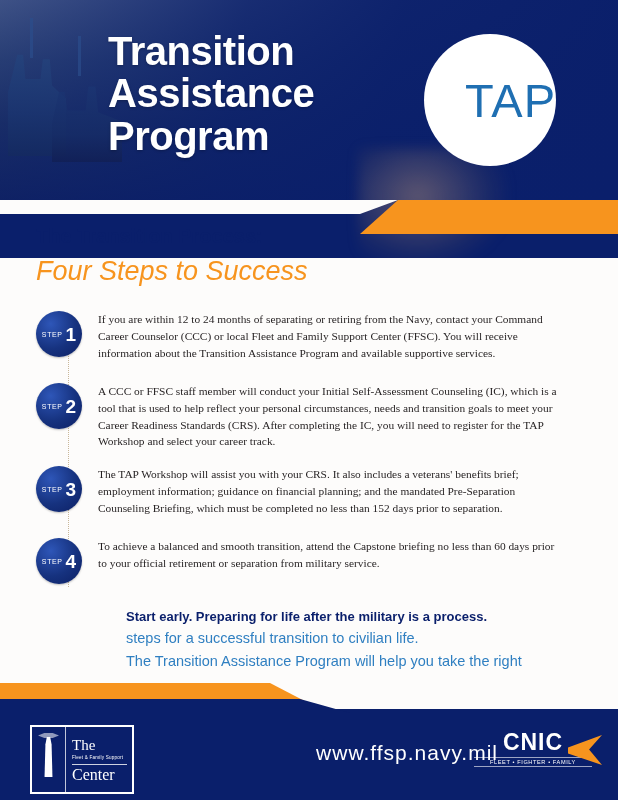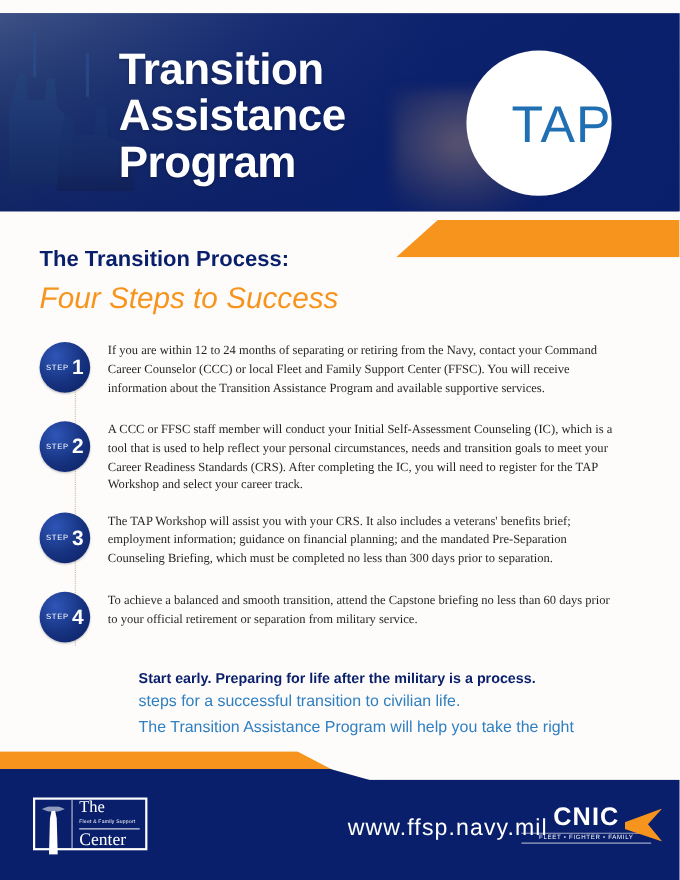--- a/index.html
+++ b/index.html
@@ -12,24 +12,23 @@
   .page {
     position: relative;
     width: 618px; height: 800px;
     background: #fdfcfb;
     overflow: hidden;
   }
 
   
   .header {
     position: absolute; top: 0; left: 0;
-    width: 618px; height: 180px;
+    width: 618px; height: 258px;
     background: #0a1f6b;
     overflow: hidden;
-    margin-top: 12px;
   }
   .header-photo {
     position: absolute; top: 0; left: 0;
     width: 618px; height: 200px;
     background:
       linear-gradient(100deg, rgba(10,31,107,0.55) 0%, rgba(10,31,107,0.88) 38%, rgba(10,31,107,0.97) 62%, rgba(10,31,107,1) 100%),
       linear-gradient(to bottom, #7d8fa6 0%, #4d6480 30%, #2c3f63 62%, #16255a 100%);
   }
   
   .ship-a {
@@ -197,21 +196,21 @@
     background: #0a1f6b;
   }
   .footer-curve {
     position: absolute; top: -16px; left: 0;
     width: 618px; height: 20px;
     background: #0a1f6b;
     clip-path: polygon(0 20px, 0 6px, 300px 6px, 350px 20px);
   }
   .ffsc-logo {
     position: absolute; left: 30px; top: 16px;
-    width: 104px; height: 48px;
+    width: 104px; height: 69px;
     border: 2px solid #ffffff;
     color: #ffffff;
     display: flex;
   }
   .ffsc-left {
     width: 34px;
     border-right: 1px solid rgba(255,255,255,.75);
     position: relative;
   }
   .lighthouse {
@@ -321,21 +320,21 @@
           <span class="num">2</span>
         </div>
         <div class="step-text">A CCC or FFSC staff member will conduct your Initial Self-Assessment Counseling (IC), which is a tool that is used to help reflect your personal circumstances, needs and transition goals to meet your Career Readiness Standards (CRS). After completing the IC, you will need to register for the TAP Workshop and select your career track.</div>
       </div>
 
       <div class="step">
         <div class="step-badge">
           <span class="lbl">STEP</span>
           <span class="num">3</span>
         </div>
-        <div class="step-text">The TAP Workshop will assist you with your CRS. It also includes a veterans' benefits brief; employment information; guidance on financial planning; and the mandated Pre-Separation Counseling Briefing, which must be completed no less than 300 days prior to separation.</div>
+        <div class="step-text">The TAP Workshop will assist you with your CRS. It also includes a veterans' benefits brief; employment information; guidance on financial planning; and the mandated Pre-Separation Counseling Briefing, which must be completed no less than 152 days prior to separation.</div>
       </div>
 
       <div class="step">
         <div class="step-badge">
           <span class="lbl">STEP</span>
           <span class="num">4</span>
         </div>
         <div class="step-text">To achieve a balanced and smooth transition, attend the Capstone briefing no less than 60 days prior to your official retirement or separation from military service.</div>
       </div>
     </div>

